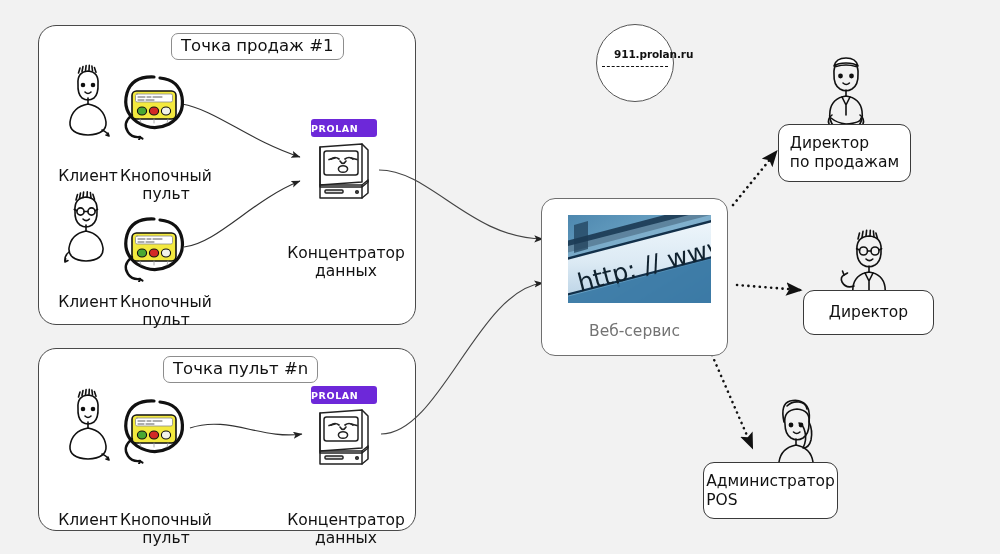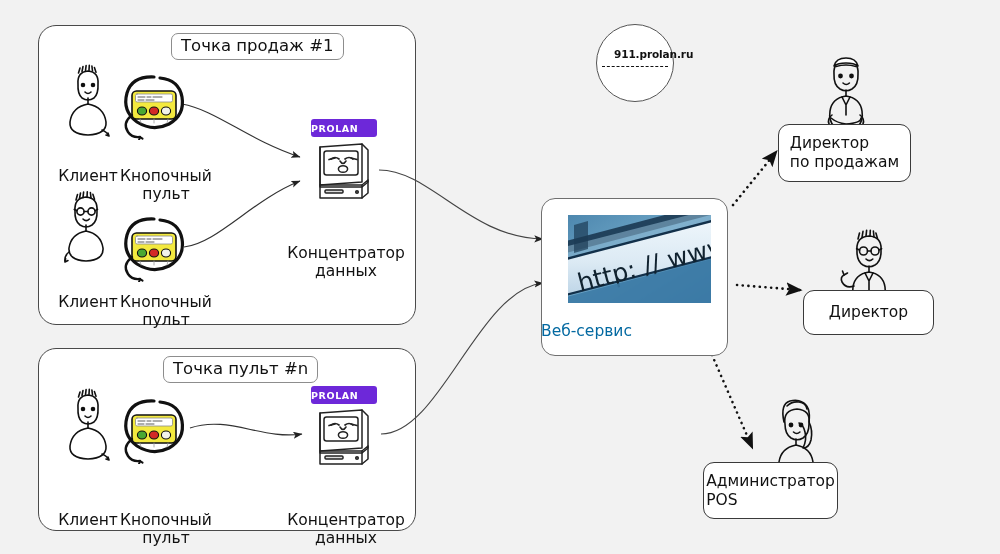--- a/index.html
+++ b/index.html
@@ -68,22 +68,23 @@
   .webcard {
     position: absolute;
     background: #ffffff;
     border: 1.6px solid #6f6f6f;
     border-radius: 14px;
     box-sizing: border-box;
   }
   .webcard-label {
     position: absolute;
     width: 100%;
+    text-align: center;
     font-size: 15.5px;
-    color: #0369a1;
+    color: #737373;
   }
   .webimg {
     position: absolute;
     overflow: hidden;
     background: #2f6f9e;
   }
   .prolan-logo {
     position: absolute;
     background: #6d28d9;
     border-radius: 3px;

